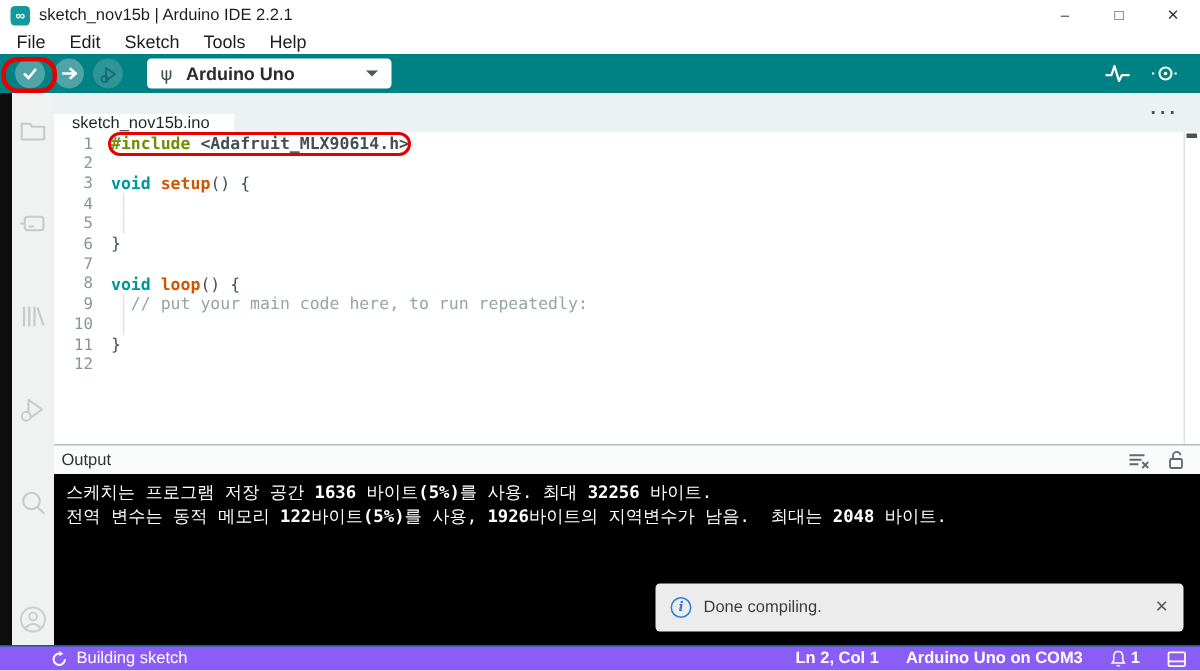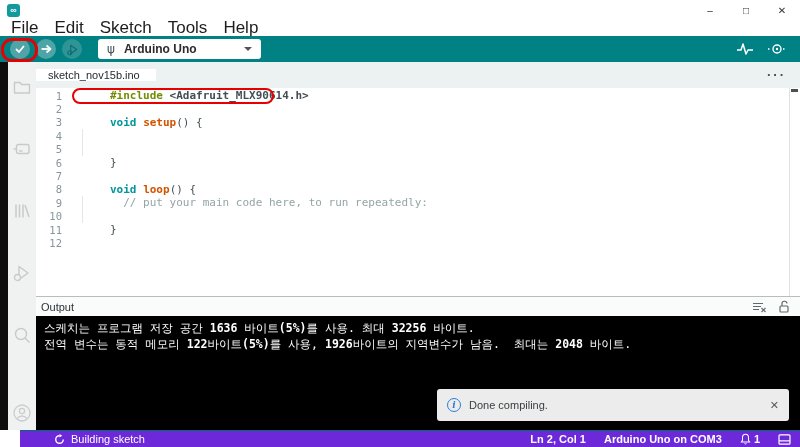--- a/index.html
+++ b/index.html
@@ -10,21 +10,21 @@
   .titlebar { height:20px; display:flex; align-items:center; padding-left:7px; background:#fff; flex:none; }
   .app-icon { width:13px; height:13px; border-radius:3px; background:#12999e; color:#fff; font-size:9px;
               display:flex; align-items:center; justify-content:center; font-weight:bold; }
   .title-text { font-size:11px; color:#1d1d1d; margin-left:6px; }
   .win-controls { margin-left:auto; display:flex; height:100%; }
   .win-btn { width:36px; height:100%; display:flex; align-items:center; justify-content:center;
              font-size:10px; color:#333; }
 
   
   .menubar { height:16px; display:flex; align-items:center; padding-left:3px; background:#fff; flex:none; }
-  .menu-item { font-size:17px; color:#1d1d1d; padding:0 8px; }
+  .menu-item { font-size:12px; color:#1d1d1d; padding:0 8px; }
 
   
   .toolbar { height:26px; background:#008184; display:flex; align-items:center; padding-left:10px; position:relative; flex:none; }
   .tool-btn { width:20px; height:20px; border-radius:50%; background:#4ea4a7; display:flex; align-items:center;
               justify-content:center; margin-right:6px; flex:none; }
   .tool-btn.disabled { background:#2e9496; }
   .verify-annotation { position:absolute; left:1px; top:2px; width:37px; height:24px; border:3px solid #e60000;
                        border-radius:11px; pointer-events:none; z-index:5; }
   .board-selector { margin-left:10px; width:163px; height:20px; background:#fff; border-radius:3px;
                     display:flex; align-items:center; padding:0 9px; }
@@ -38,31 +38,31 @@
   .main { flex:1; display:flex; min-height:0; }
   .left-strip { width:8px; background:#0e0e0e; flex:none; }
   .sidebar { width:28px; background:#f0f2f2; flex:none; display:flex; flex-direction:column; align-items:center;
              padding-top:14px; position:relative; }
   .side-icon { width:22px; height:22px; display:flex; align-items:center; justify-content:center; margin-bottom:40px; }
   .side-icon.account { position:absolute; bottom:6px; margin:0; }
 
   .content { flex:1; display:flex; flex-direction:column; min-width:0; background:#fff; }
 
   
-  .tabbar { height:26px; background:#ecf1f1; display:flex; align-items:center; flex:none; }
+  .tabbar { height:26px; background:#ecf1f1; display:flex; align-items:flex-end; flex:none; }
   .tab { background:#fff; padding:0 12px; display:flex; align-items:center; font-size:11px; color:#1f2527; min-width:120px; }
   .tab-dots { margin-left:auto; align-self:center; margin-right:14px; color:#424d51; font-size:13px;
               letter-spacing:2px; font-weight:bold; line-height:10px; }
 
   
   .editor { height:208px; position:relative; font-family:"DejaVu Sans Mono",monospace; font-size:11px;
             background:#fff; padding-top:1px; flex:none; overflow:hidden; }
   .code-line { height:13.4px; display:flex; align-items:center; position:relative; }
   .ln { width:38px; text-align:right; padding-right:12px; color:#85969c; font-size:10.5px; flex:none; }
-  .code-text { white-space:pre; color:#434f54;padding-left:36px; }
+  .code-text { white-space:pre; color:#434f54; }
   .tok-pre { color:#728e00; font-weight:bold; }
   .tok-inc { color:#434f54; font-weight:bold; }
   .tok-kw  { color:#00979c; font-weight:bold; }
   .tok-fn  { color:#d35400; font-weight:bold; }
   .tok-pl  { color:#434f54; }
   .tok-cm  { color:#95a5a6; }
   .code-line.guide::after { content:""; position:absolute; left:46px; top:0; bottom:0; border-left:1px solid #e2e6e6; }
   .include-annotation { position:absolute; left:36px; top:0; width:202px; height:16px; border:2.5px solid #e60000;
                         border-radius:8px; pointer-events:none; z-index:4; }
   .scroll-gutter { position:absolute; right:0; top:0; bottom:0; width:11px; border-left:1px solid #dfe3e3; background:#fff; }
@@ -82,34 +82,35 @@
   .toast { position:absolute; right:11px; bottom:9px; width:352px; height:32px; background:#ececec; border-radius:3px;
            display:flex; align-items:center; padding:0 10px; box-shadow:0 1px 5px rgba(0,0,0,.45);
            font-family:"Liberation Sans",sans-serif; }
   .info-icon { width:14px; height:14px; border-radius:50%; border:1.5px solid #2d7fd3; color:#2d7fd3; font-size:9px;
                display:flex; align-items:center; justify-content:center; margin-right:8px; flex:none;
                font-family:"DejaVu Serif",serif; font-style:italic; font-weight:bold; }
   .toast-msg { font-size:11px; color:#383d40; line-height:12px; }
   .toast-close { margin-left:auto; color:#5a5a5a; font-size:11px; }
 
   
-  .statusbar { height:17px; background:#6d28d9; border-top:1px solid #006c6f; display:flex; align-items:center;
-               color:#fff; font-size:11px; flex:none;margin-left:20px; }
+  .statusbar { height:17px; background:#8b5cf6; border-top:1px solid #006c6f; display:flex; align-items:center;
+               color:#fff; font-size:11px; flex:none; }
   .status-left { display:flex; align-items:center; gap:6px; margin-left:34px; }
   .status-right { margin-left:auto; display:flex; align-items:center; gap:18px; margin-right:9px;font-weight:bold; }
   .bell-group { display:flex; align-items:center; gap:3px; }
   svg { display:block; }
 </style>
 </head>
 <body>
 
 <div class="window">
 
   <div class="titlebar">
     <div class="app-icon">∞</div>
+    <div class="title-text">sketch_nov15b | Arduino IDE 2.2.1</div>
     <div class="win-controls">
       <div class="win-btn">–</div>
       <div class="win-btn">□</div>
       <div class="win-btn">✕</div>
     </div>
   </div>
 
   <div class="menubar" id="menubar">
       <div class="menu-item">File</div>
       <div class="menu-item">Edit</div>

